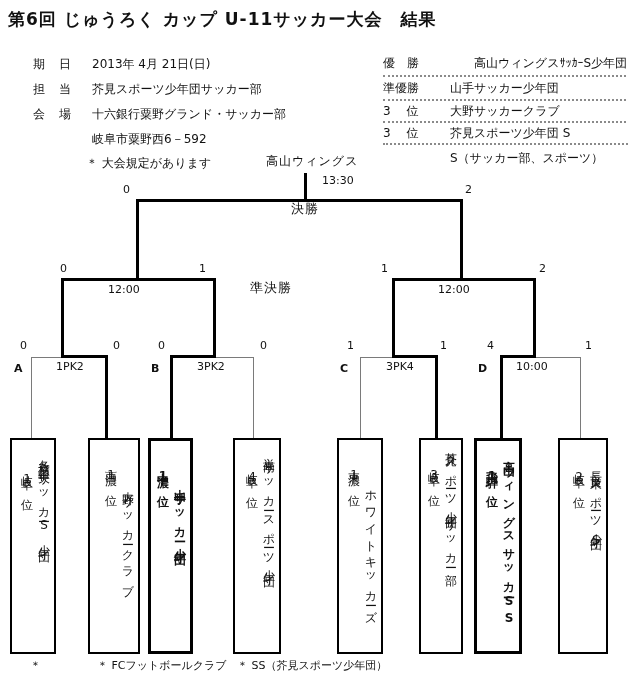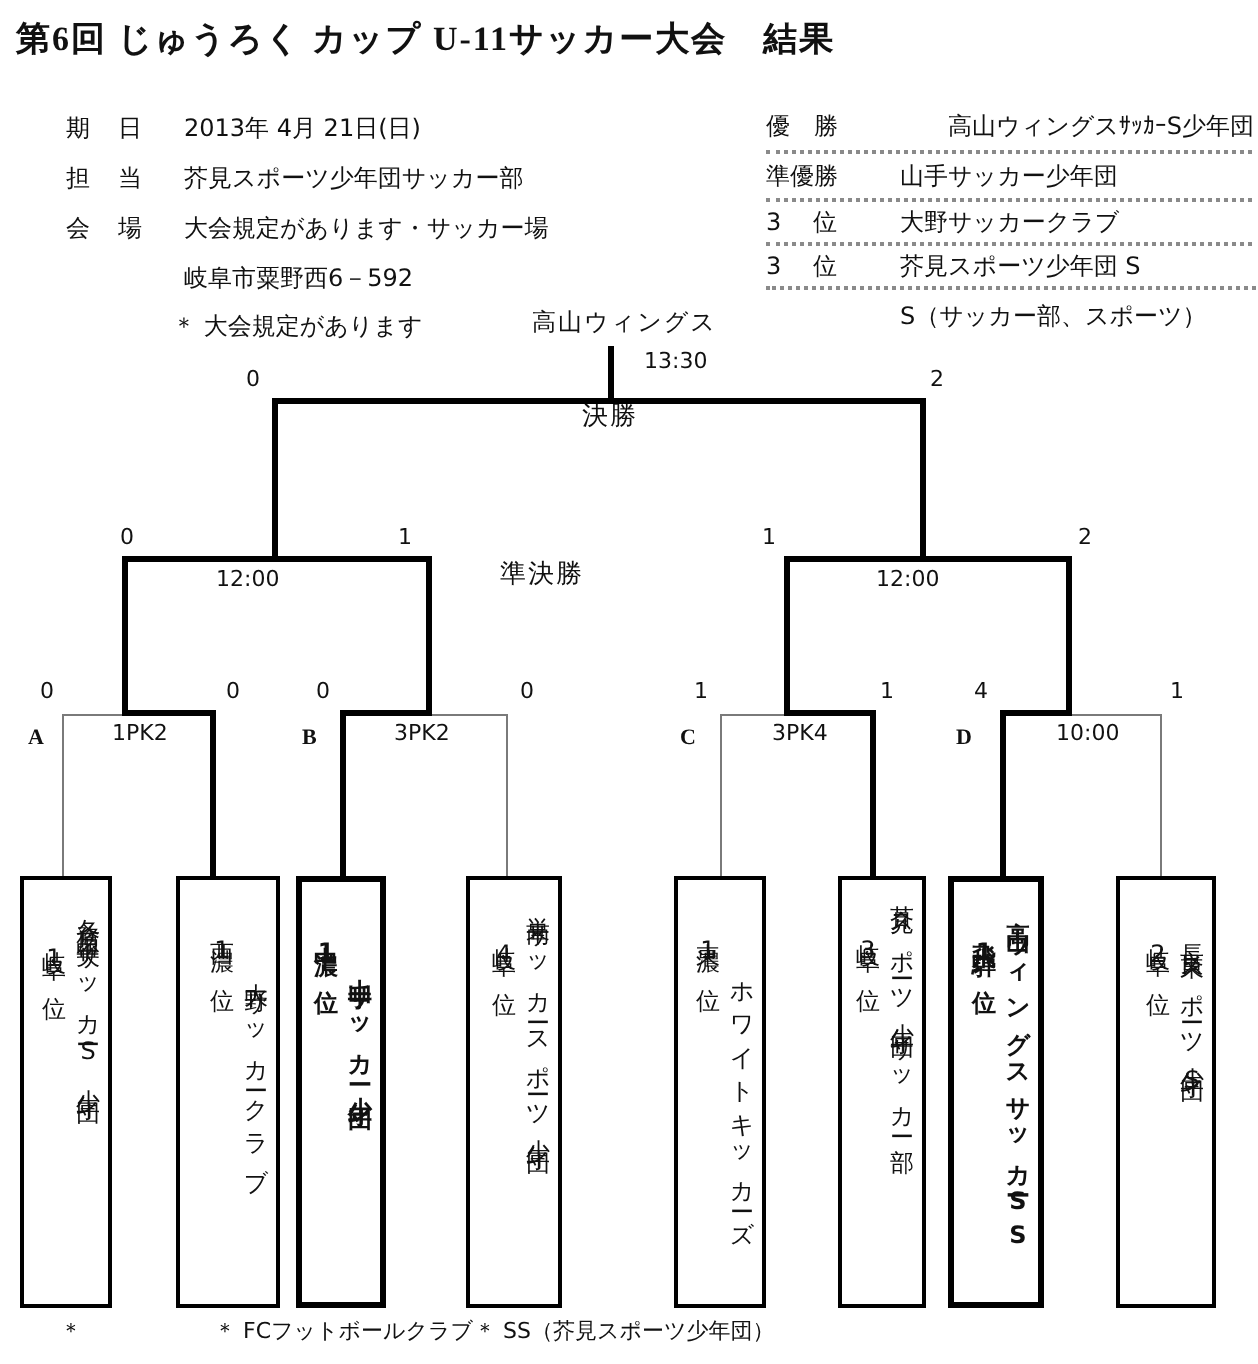--- a/index.html
+++ b/index.html
@@ -2,21 +2,21 @@
 <html><head>
 <meta charset="utf-8">
 <style>
   html,body{margin:0;padding:0;}
   body{width:629px;height:682px;position:relative;overflow:hidden;background:#fff;
        font-family:"DejaVu Sans",sans-serif;color:#111;}
   .abs{position:absolute;white-space:nowrap;}
   .t12{font-size:12px;line-height:13px;}
   .t11{font-size:11px;line-height:12px;}
   .t13{font-size:13px;line-height:14px;}
-  .b{font-weight:bold;font-family:Liberation Serif, serif;}
+  .b{font-weight:bold;}
   
   .ln{position:absolute;background:#000;}
   .lnt{position:absolute;background:#7a7a7a;}
   
   .sep{position:absolute;height:0;border-top:2px dotted #8a8a8a;}
   
   .tbox{position:absolute;top:438px;height:216px;border:2px solid #000;background:#fff;
         writing-mode:vertical-rl;text-orientation:upright;box-sizing:border-box;
         display:block;}
   .tbox.bold{border-width:3px;font-weight:bold;}
@@ -29,21 +29,21 @@
 
 <div class="abs b" style="left:8px;top:8px;font-size:17px;letter-spacing:1px">第6回 じゅうろく カップ U-11サッカー大会　結果</div>
 
 <div class="abs t12" style="left:33px;top:58px;letter-spacing:1px">期　日</div>
 <div class="abs t12" style="left:92px;top:58px">2013年  4月  21日(日)</div>
 
 <div class="abs t12" style="left:33px;top:83px;letter-spacing:1px">担　当</div>
 <div class="abs t12" style="left:92px;top:83px">芥見スポーツ少年団サッカー部</div>
 
 <div class="abs t12" style="left:33px;top:108px;letter-spacing:1px">会　場</div>
-<div class="abs t12" style="left:92px;top:108px">大会規定があります・サッカー場</div>
+<div class="abs t12" style="left:92px;top:108px">十六銀行粟野グランド・サッカー部</div>
 
 <div class="abs t12" style="left:92px;top:133px">岐阜市粟野西6－592</div>
 <div class="abs t12" style="left:86px;top:157px">＊ 大会規定があります</div>
 
 <div class="abs t12" style="left:383px;top:57px">優　勝</div>
 <div class="abs t12" style="left:474px;top:57px">高山ウィングスｻｯｶｰS少年団</div>
 <div class="sep" style="left:383px;top:75px;width:243px"></div>
 
 <div class="abs t12" style="left:383px;top:82px">準優勝</div>
 <div class="abs t12" style="left:450px;top:82px">山手サッカー少年団</div>
@@ -84,21 +84,21 @@
 <div class="abs t11" style="left:197px;top:361px">3PK2</div>
 
 <div class="abs t11" style="left:347px;top:340px">1</div>
 <div class="abs t11" style="left:440px;top:340px">1</div>
 <div class="abs t11 b" style="left:340px;top:363px">C</div>
 <div class="abs t11" style="left:386px;top:361px">3PK4</div>
 
 <div class="abs t11" style="left:487px;top:340px">4</div>
 <div class="abs t11" style="left:585px;top:340px">1</div>
 <div class="abs t11 b" style="left:478px;top:363px">D</div>
-<div class="abs t11" style="left:528px;top:361px">10:00</div>
+<div class="abs t11" style="left:516px;top:361px">10:00</div>
 
 <div class="ln" style="left:304px;top:173px;width:3px;height:28px"></div>
 <div class="ln" style="left:136px;top:199px;width:327px;height:3px"></div>
 <div class="ln" style="left:136px;top:199px;width:3px;height:82px"></div>
 <div class="ln" style="left:460px;top:199px;width:3px;height:82px"></div>
 
 <div class="ln" style="left:61px;top:278px;width:155px;height:3px"></div>
 <div class="ln" style="left:61px;top:278px;width:3px;height:80px"></div>
 <div class="ln" style="left:213px;top:278px;width:3px;height:80px"></div>
 
@@ -153,14 +153,14 @@
 <div class="tbox bold" style="left:474px;width:48px">
   <span class="tname" style="padding-top:10px">高山ウィングスサッカーSS</span>
   <span class="tseed" style="padding-top:22px">飛騨1位</span>
 </div>
 <div class="tbox" style="left:558px;width:50px">
   <span class="tname" style="padding-top:22px">長良東スポーツ少年団S</span>
   <span class="tseed" style="padding-top:24px">岐阜2位</span>
 </div>
 
 <div class="abs t11" style="left:30px;top:660px">＊</div>
-<div class="abs t11" style="left:107px;top:660px">＊ FCフットボールクラブ</div>
+<div class="abs t11" style="left:97px;top:660px">＊ FCフットボールクラブ</div>
 <div class="abs t11" style="left:237px;top:660px">＊ SS（芥見スポーツ少年団）</div>
 
 </body></html>

